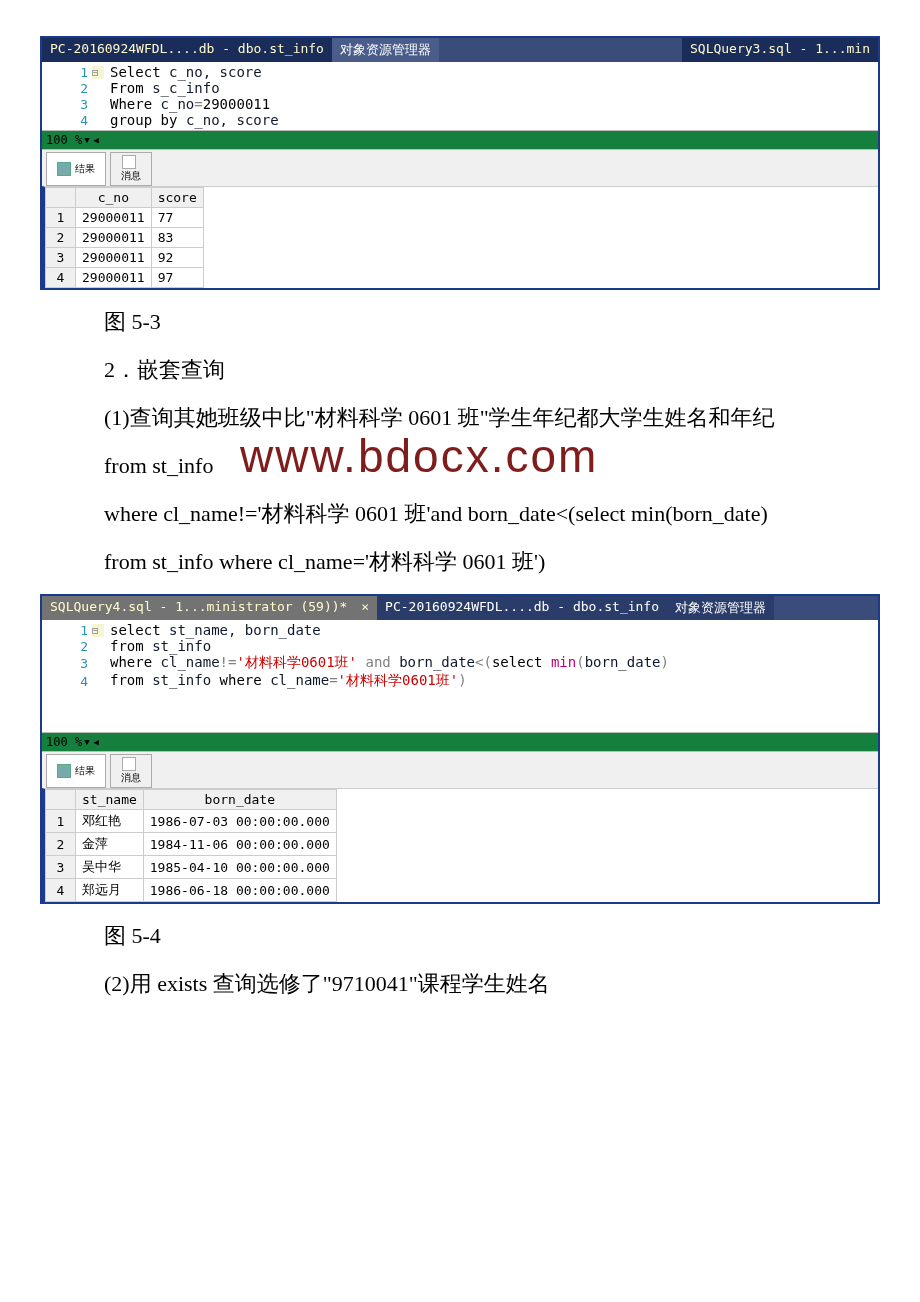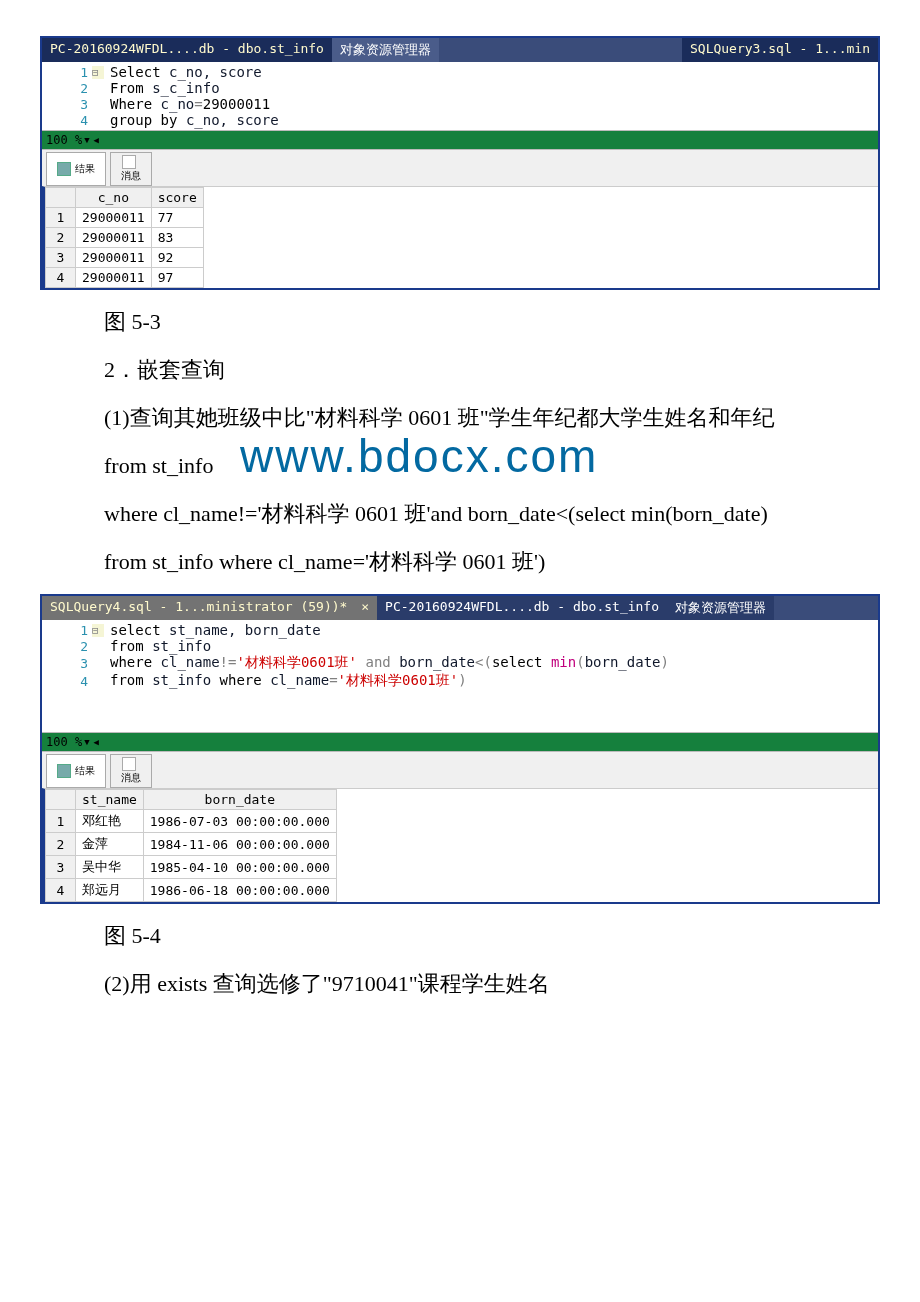--- a/index.html
+++ b/index.html
@@ -143,21 +143,21 @@
     padding: 0 40px;
     margin: 15px 0;
     font-family: "Times New Roman", SimSun, serif;
     font-size: 22px;
     line-height: 1.5;
   }
   .indent { text-indent: 2em; }
   .watermark {
     position: absolute;
     font-size: 46px;
-    color: #0369a1;
+    color: #7f1d1d;
     font-family: Arial, sans-serif;
     letter-spacing: 2px;
     z-index: -1;
   }
   .rel { position: relative; }
 </style>
 </head>
 <body>
 
 <div class="screenshot">

